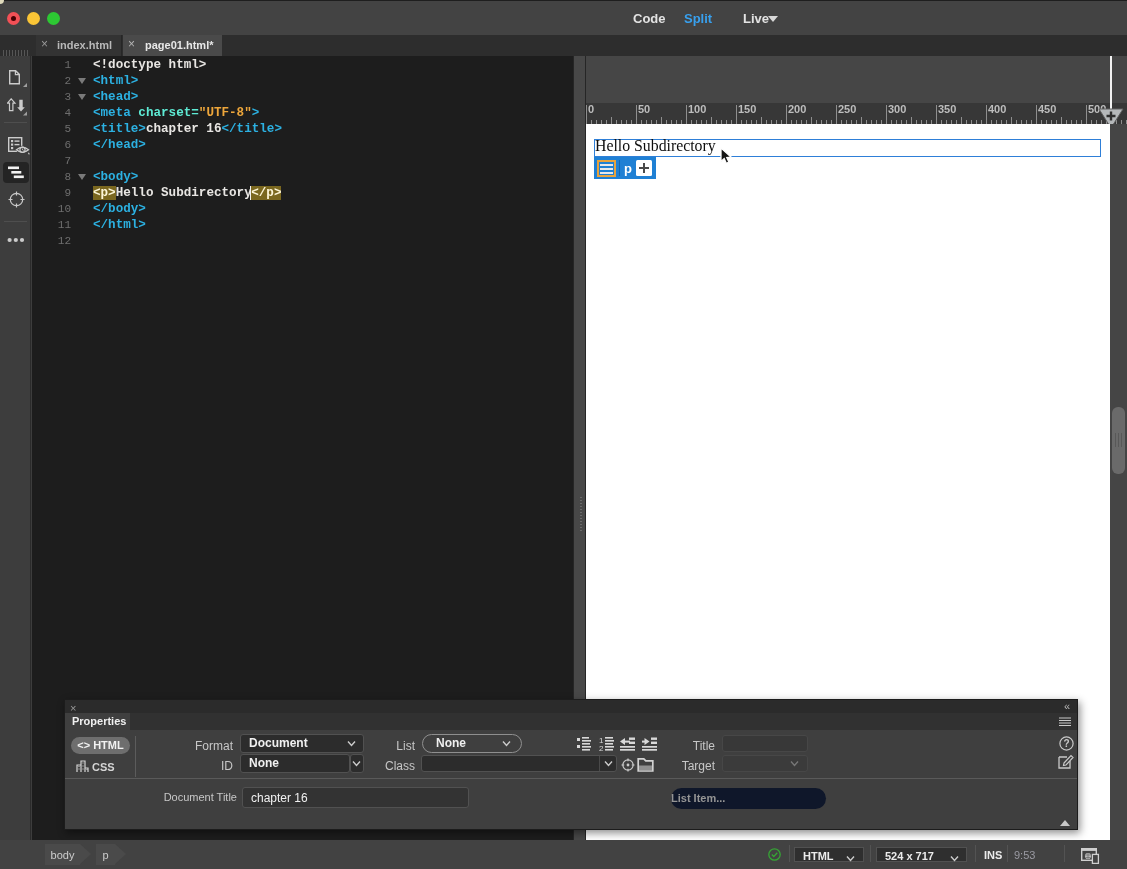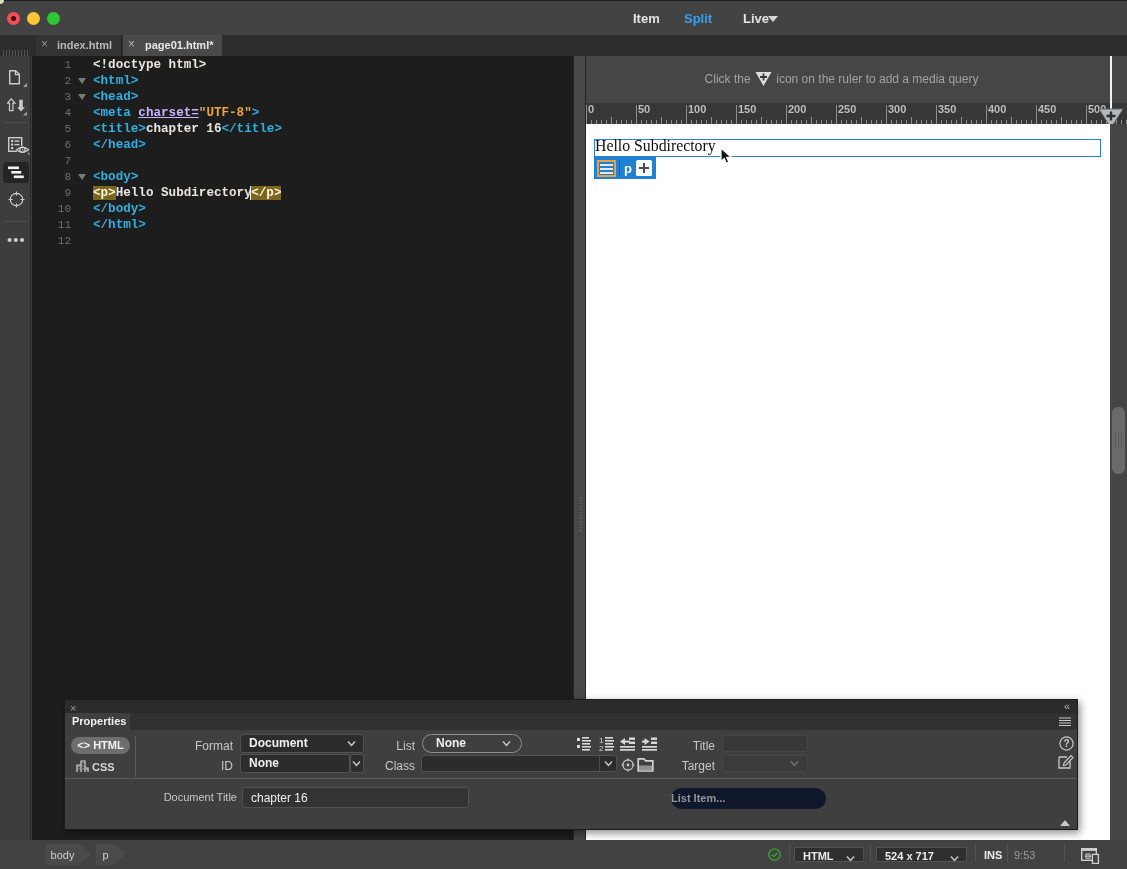--- a/index.html
+++ b/index.html
@@ -40,21 +40,21 @@
   #sb-sel { position:absolute; left:3px; top:106px; width:26px; height:21px; background:#242424; border-radius:4px; }
 
   
   #code { left:32px; top:56px; width:541px; height:784px; background:#1d1d1d; }
   #gutter { position:absolute; left:0; top:1px; width:39px; text-align:right; white-space:pre;
     font-family:"Liberation Mono", monospace; font-size:11px; line-height:16px; color:#6e6e6e; }
   #srclines { position:absolute; left:61px; top:1px; font-family:"Liberation Mono", monospace;
     font-size:12.6px; font-weight:bold; line-height:16px; color:#e8e6e3; white-space:pre; }
   .fold { position:absolute; left:46px; width:0; height:0; border-left:4.5px solid transparent; border-right:4.5px solid transparent; border-top:6px solid #7a7a7a; }
   .cy { color:#2cb1e2; }
-  .gr { color:#c4b5fd;text-decoration:underline; }
+  .gr { color:#5eead4; }
   .or { color:#eda63b; }
   .hl { background:#7a671f; color:#fdf6d8; }
   .caret { border-left:1.5px solid #f0f0f0; margin-left:-1.5px; }
 
   
   #splitter { left:573px; top:56px; width:13px; height:784px; background:#484848; border-left:1px solid #262626; border-right:1px solid #262626; }
   #splitgrip { position:absolute; left:6px; top:441px; width:2px; height:34px;
     background:repeating-linear-gradient(0deg,#6a6a6a 0,#6a6a6a 1px,transparent 1px,transparent 3px); }
 
   
@@ -101,21 +101,21 @@
 </style>
 </head>
 <body>
 <div id="app">
 
   <div id="titlebar" class="abs">
       <div style="position:absolute;left:0;top:-1px;width:4px;height:4px;background:#ded9bb;border-bottom-right-radius:100%;"></div>
     <div id="tl-red" class="tl"></div>
     <div id="tl-yel" class="tl"></div>
     <div id="tl-grn" class="tl"></div>
-    <div id="vm-code" class="viewmode">Item</div>
+    <div id="vm-code" class="viewmode">Code</div>
     <div id="vm-split" class="viewmode">Split</div>
     <div id="vm-live" class="viewmode">Live</div>
     <div id="vm-arrow"></div>
   </div>
 
   <div id="tabbar" class="abs">
     <div id="tab1" class="tab">
         <span class="tabx">×</span>
         <span class="tabname">index.html</span>
       </div>
@@ -198,26 +198,20 @@
 <span class="cy">&lt;/html&gt;</span>
 </div>
   </div>
 
   <div id="splitter" class="abs">
       <div id="splitgrip"></div>
     </div>
 
   <div id="design" class="abs">
     <div id="dhead"></div>
-    <div id="dmsg">Click the
-      <svg width="19" height="16" viewBox="0 0 19 16" style="vertical-align:-4px;">
-        <path d="M1.5 1 h16 l-8 14 z" fill="#dedede"></path>
-        <path d="M9.5 2.5 v7 M6 6 h7" stroke="#3a3a3a" stroke-width="1.8"></path>
-      </svg>
-      icon on the ruler to add a media query</div>
     <div id="ruler"></div>
     <svg id="rulersvg" style="position:absolute;left:0;top:47px;" width="541" height="21" viewBox="0 0 541 21">
         <line x1="0.5" y1="2" x2="0.5" y2="21" stroke="#8e8e8e" stroke-width="1"></line>
         <line x1="5.5" y1="17" x2="5.5" y2="21" stroke="#8e8e8e" stroke-width="1"></line>
         <line x1="10.5" y1="17" x2="10.5" y2="21" stroke="#8e8e8e" stroke-width="1"></line>
         <line x1="15.5" y1="17" x2="15.5" y2="21" stroke="#8e8e8e" stroke-width="1"></line>
         <line x1="20.5" y1="17" x2="20.5" y2="21" stroke="#8e8e8e" stroke-width="1"></line>
         <line x1="25.5" y1="14" x2="25.5" y2="21" stroke="#8e8e8e" stroke-width="1"></line>
         <line x1="30.5" y1="17" x2="30.5" y2="21" stroke="#8e8e8e" stroke-width="1"></line>
         <line x1="35.5" y1="17" x2="35.5" y2="21" stroke="#8e8e8e" stroke-width="1"></line>

